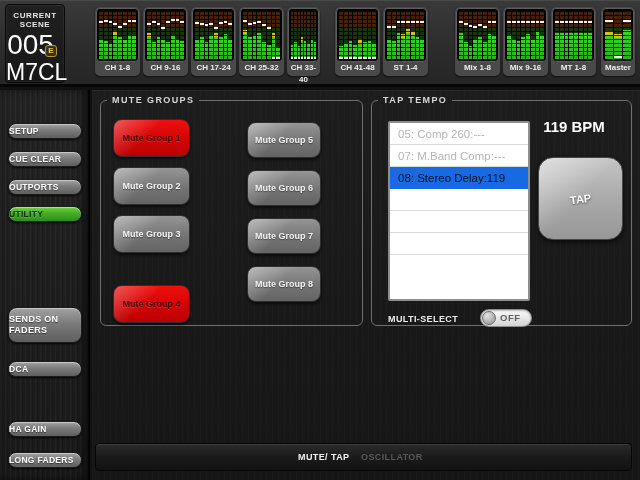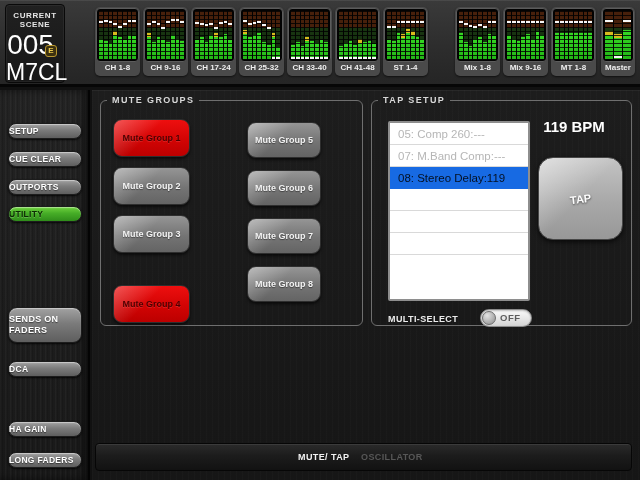--- a/index.html
+++ b/index.html
@@ -294,21 +294,21 @@
               </div>
               <div class="mfader" style="bottom: calc(2% - 1px);"></div>
             </div>
             <div class="mbar">
               <div class="mfill" style="height: 25%;"></div>
               <div class="mfader" style="bottom: calc(2% - 1px);"></div>
             </div>
           </div>
           <div class="mlabel">CH 25-32</div>
         </div>
-        <div class="mblock" style="left: 287px; width: 45px;">
+        <div class="mblock" style="left: 287px; width: 33px;">
           <div class="mscreen">
             <div class="mbar">
               <div class="mfill" style="height: 30%;"></div>
               <div class="mfader" style="bottom: calc(2% - 1px);"></div>
             </div>
             <div class="mbar">
               <div class="mfill" style="height: 35%;"></div>
               <div class="mfader" style="bottom: calc(2% - 1px);"></div>
             </div>
             <div class="mbar">
@@ -576,21 +576,21 @@
       <div class="mgbtn gray" style="left: 12px; top: 62px; width: 77px; height: 38px;">Mute Group 2</div>
       <div class="mgbtn gray" style="left: 12px; top: 110px; width: 77px; height: 38px;">Mute Group 3</div>
       <div class="mgbtn red" style="left: 12px; top: 158px; width: 77px; height: 38px; margin-top: 22px;">Mute Group 4</div>
       <div class="mgbtn gray" style="left: 146px; top: 17px; width: 74px; height: 36px;">Mute Group 5</div>
       <div class="mgbtn gray" style="left: 146px; top: 65px; width: 74px; height: 36px;">Mute Group 6</div>
       <div class="mgbtn gray" style="left: 146px; top: 113px; width: 74px; height: 36px;">Mute Group 7</div>
       <div class="mgbtn gray" style="left: 146px; top: 161px; width: 74px; height: 36px;">Mute Group 8</div>
     </fieldset>
 
   <fieldset class="group" id="tap-fieldset">
-    <legend>TAP SETUP</legend>
+    <legend>TAP TEMPO</legend>
     <div id="tempo-list">
         <div class="trow dimmed">05: Comp 260:---</div>
         <div class="trow dimmed">07: M.Band Comp:---</div>
         <div class="trow selected">08: Stereo Delay:119</div>
         <div class="trow empty"></div>
         <div class="trow empty"></div>
         <div class="trow empty"></div>
         <div class="trow empty"></div>
       </div>
     <div id="bpm-display">119 BPM</div>

